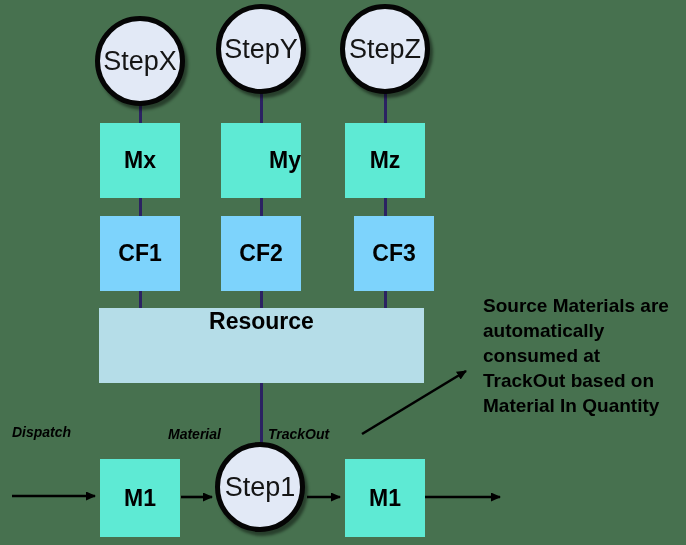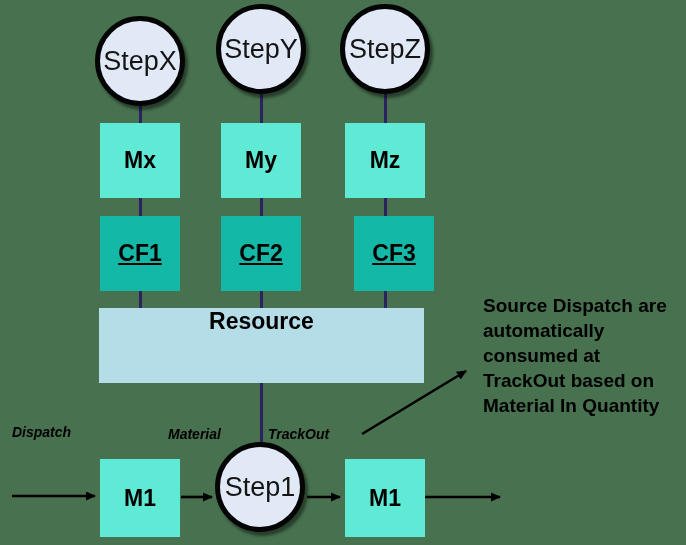--- a/index.html
+++ b/index.html
@@ -16,21 +16,21 @@
     box-shadow:3px 4px 3px rgba(0,0,0,0.45);
     display:flex;align-items:center;justify-content:center;
     font-size:27px;font-weight:400;color:#151515;z-index:2;
   }
   .box{
     position:absolute;width:80px;height:75px;
     display:flex;align-items:center;justify-content:center;
     font-weight:bold;font-size:23px;z-index:2;
   }
   .orange{background:#5eead4;}
-  .blue{background:#14b8a6;text-decoration:underline;}
+  .blue{background:#7dd3fc;}
   .resource{
     position:absolute;left:99px;top:308px;width:325px;height:75px;
     background:#B5DDE8;display:flex;align-items:flex-start;justify-content:center;
     font-weight:bold;font-size:23px;z-index:2;
   }
   .vline{position:absolute;width:3px;background:#2B2262;z-index:1;}
   .flow-label{
     position:absolute;font-style:italic;font-weight:bold;font-size:14px;
     white-space:nowrap;z-index:3;
   }
@@ -68,21 +68,21 @@
   <div class="vline" style="left:139px;top:198px;height:19px;"></div>
   <div class="box blue" style="left:100px;top:216px;">
     <span>CF1</span>
   </div>
   <div class="vline" style="left:139px;top:291px;height:18px;"></div>
 
   <div class="circle" style="left:216px;top:4px;">
     <span>StepY</span>
   </div>
   <div class="vline" style="left:260px;top:93px;height:31px;"></div>
-  <div class="box orange" style="left:221px;top:123px;">
+  <div class="box orange" style="left:221px;top:123px;justify-content:flex-end;">
     <span>My</span>
   </div>
   <div class="vline" style="left:260px;top:198px;height:19px;"></div>
   <div class="box blue" style="left:221px;top:216px;">
     <span>CF2</span>
   </div>
   <div class="vline" style="left:260px;top:291px;height:18px;"></div>
 
   <div class="circle" style="left:340px;top:4px;">
     <span>StepZ</span>
@@ -109,19 +109,19 @@
   <div class="box orange" style="left:100px;top:459px;height:78px;">
     <span>M1</span>
   </div>
   <div class="circle" style="left:215px;top:442px;">
     <span>Step1</span>
   </div>
   <div class="box orange" style="left:345px;top:459px;height:78px;">
     <span>M1</span>
   </div>
 
-  <div class="annotation">Source Dispatch are
+  <div class="annotation">Source Materials are
 automatically
 consumed at
 TrackOut based on
 Material In Quantity</div>
 
 </div>
 
 </body></html>

